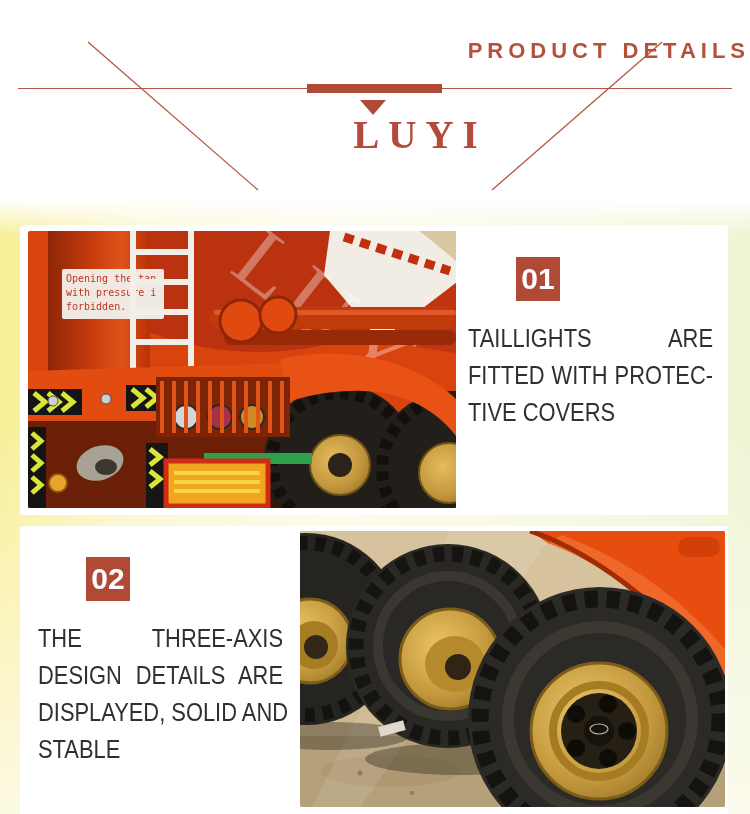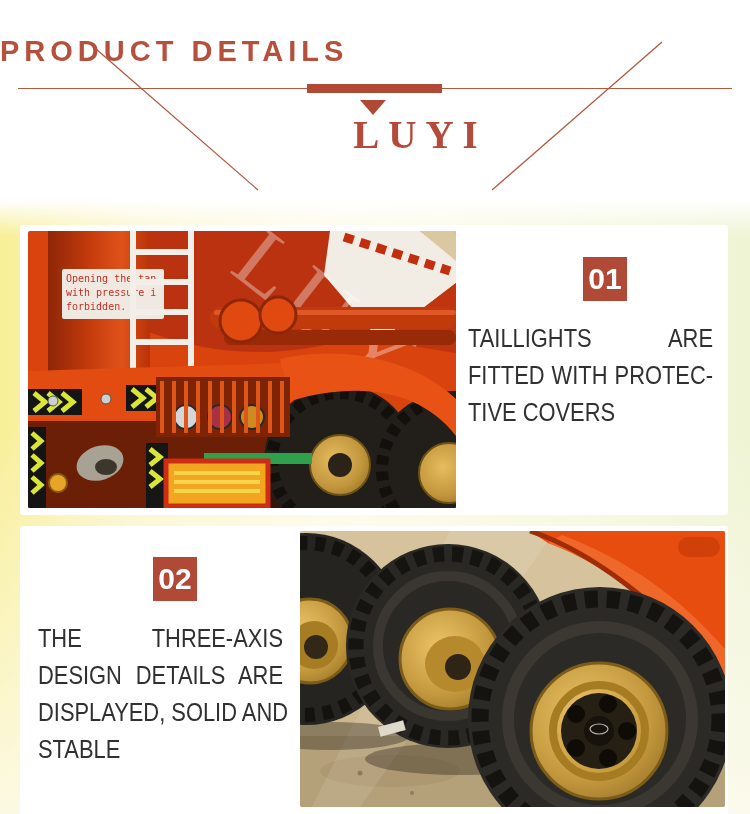--- a/index.html
+++ b/index.html
@@ -4,38 +4,38 @@
 <style>
   html,body{margin:0;padding:0;}
   body{width:750px;height:814px;overflow:hidden;font-family:"Liberation Sans",sans-serif;}
   .page{position:relative;width:750px;height:814px;overflow:hidden;
     background:
       linear-gradient(to bottom,#ffffff 0%,#ffffff 24.5%,rgba(255,255,255,0) 29%),
       linear-gradient(to bottom,rgba(255,255,255,0) 52%,rgba(253,251,240,.85) 100%),
       linear-gradient(to right,#f8ef97 0%,#fbf6cf 18%,#fdfbe9 45%,#f7f9e0 72%,#eff4d4 100%);
   }
   .decor-svg{position:absolute;left:0;top:0;width:750px;height:200px;}
-  .page-title{position:absolute;left:0;top:36px;width:750px;text-align:left;
-    font-size:29px;line-height:30px;font-weight:600;letter-spacing:5px;color:#b5503c;}
+  .page-title{position:absolute;left:0;top:36px;width:750px;text-align:right;
+    font-size:22px;line-height:30px;font-weight:600;letter-spacing:5px;color:#b5503c;}
   .title-bar{position:absolute;left:307px;top:84px;width:135px;height:9px;background:#b04a37;}
   .title-triangle{position:absolute;left:360px;top:100px;width:0;height:0;
     border-left:13px solid transparent;border-right:13px solid transparent;border-top:15px solid #b04a37;}
   .brand{position:absolute;left:0;top:112px;width:750px;text-align:center;
     font-family:"Liberation Serif",serif;font-size:39px;line-height:46px;font-weight:600;
     letter-spacing:9px;color:#b34a3b;padding-left:45px;}
   .card{position:absolute;left:20px;width:708px;background:#ffffff;border-radius:3px;}
   .card-1{top:225px;height:290px;}
   .card-2{top:526px;height:348px;}
   .photo{position:absolute;overflow:hidden;border-radius:2px;}
   .photo-truck{left:8px;top:6px;width:428px;height:277px;}
   .photo-wheels{left:280px;top:5px;width:425px;height:276px;}
   .col{position:absolute;top:0;height:100%;}
   .col-1{left:448px;width:245px;}
   .col-2{left:18px;width:247px;}
-  .num-badge{width:44px;height:44px;margin:32px 0 0 115px;background:#b04a37;color:#ffffff;
+  .num-badge{width:44px;height:44px;margin:32px 0 0 48px;background:#b04a37;color:#ffffff;
     font-size:30px;line-height:44px;font-weight:700;text-align:center;}
   .card-2 .num-badge{margin-top:31px;}
   .para{position:absolute;top:95px;left:0;width:280px;transform:scaleX(0.875);transform-origin:0 0;
     font-size:25px;line-height:37px;color:#303030;}
   .card-2 .para{top:94px;}
   .tline{text-align:justify;text-align-last:justify;white-space:nowrap;}
   .tline.last{text-align-last:left;}
   svg text{user-select:none;}
 </style>
 </head>

